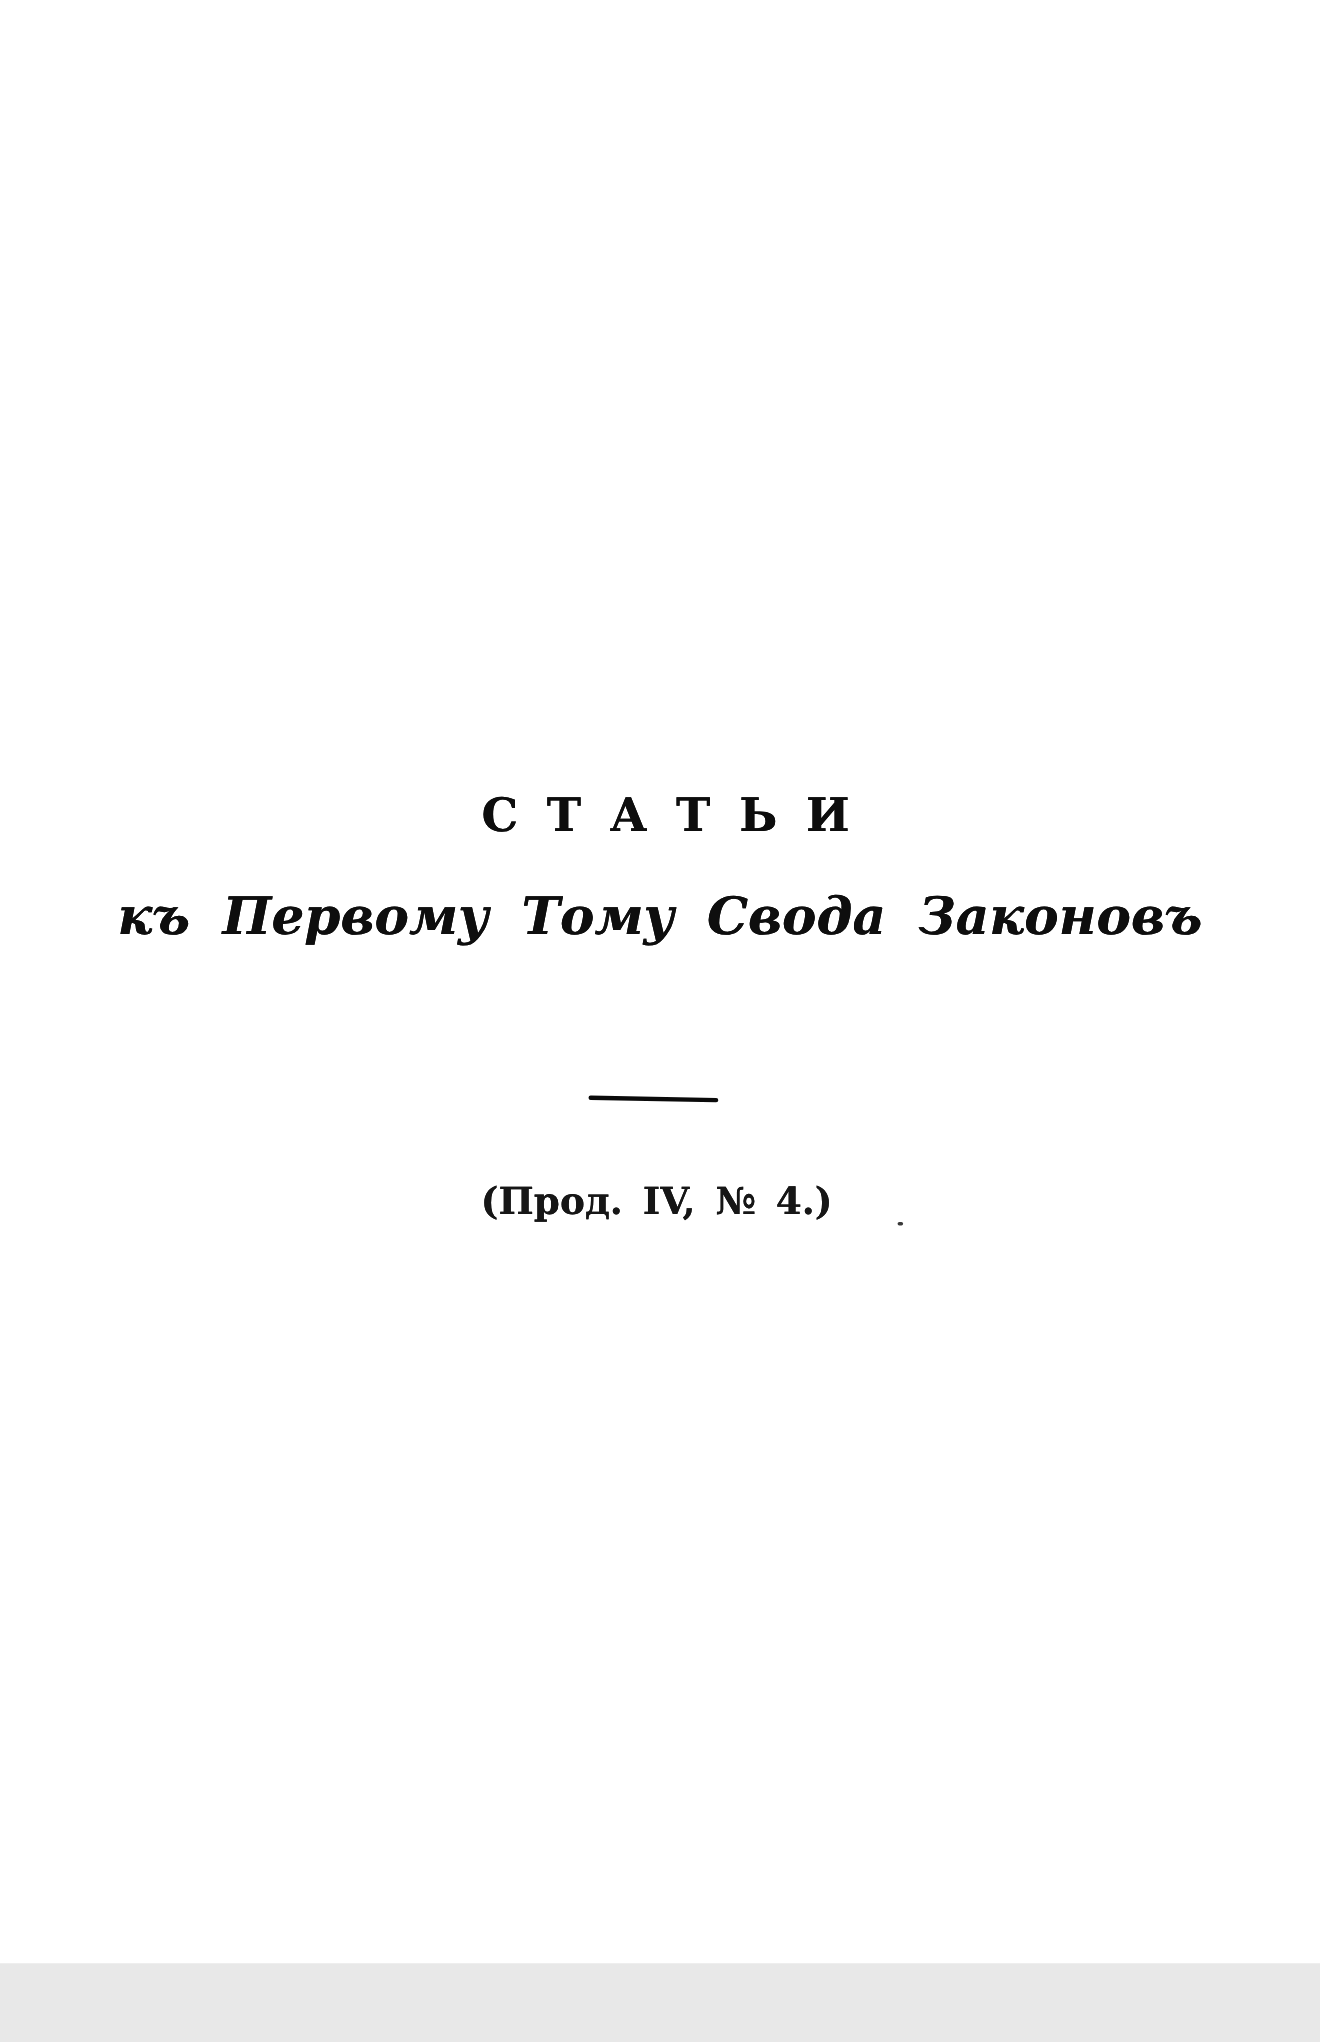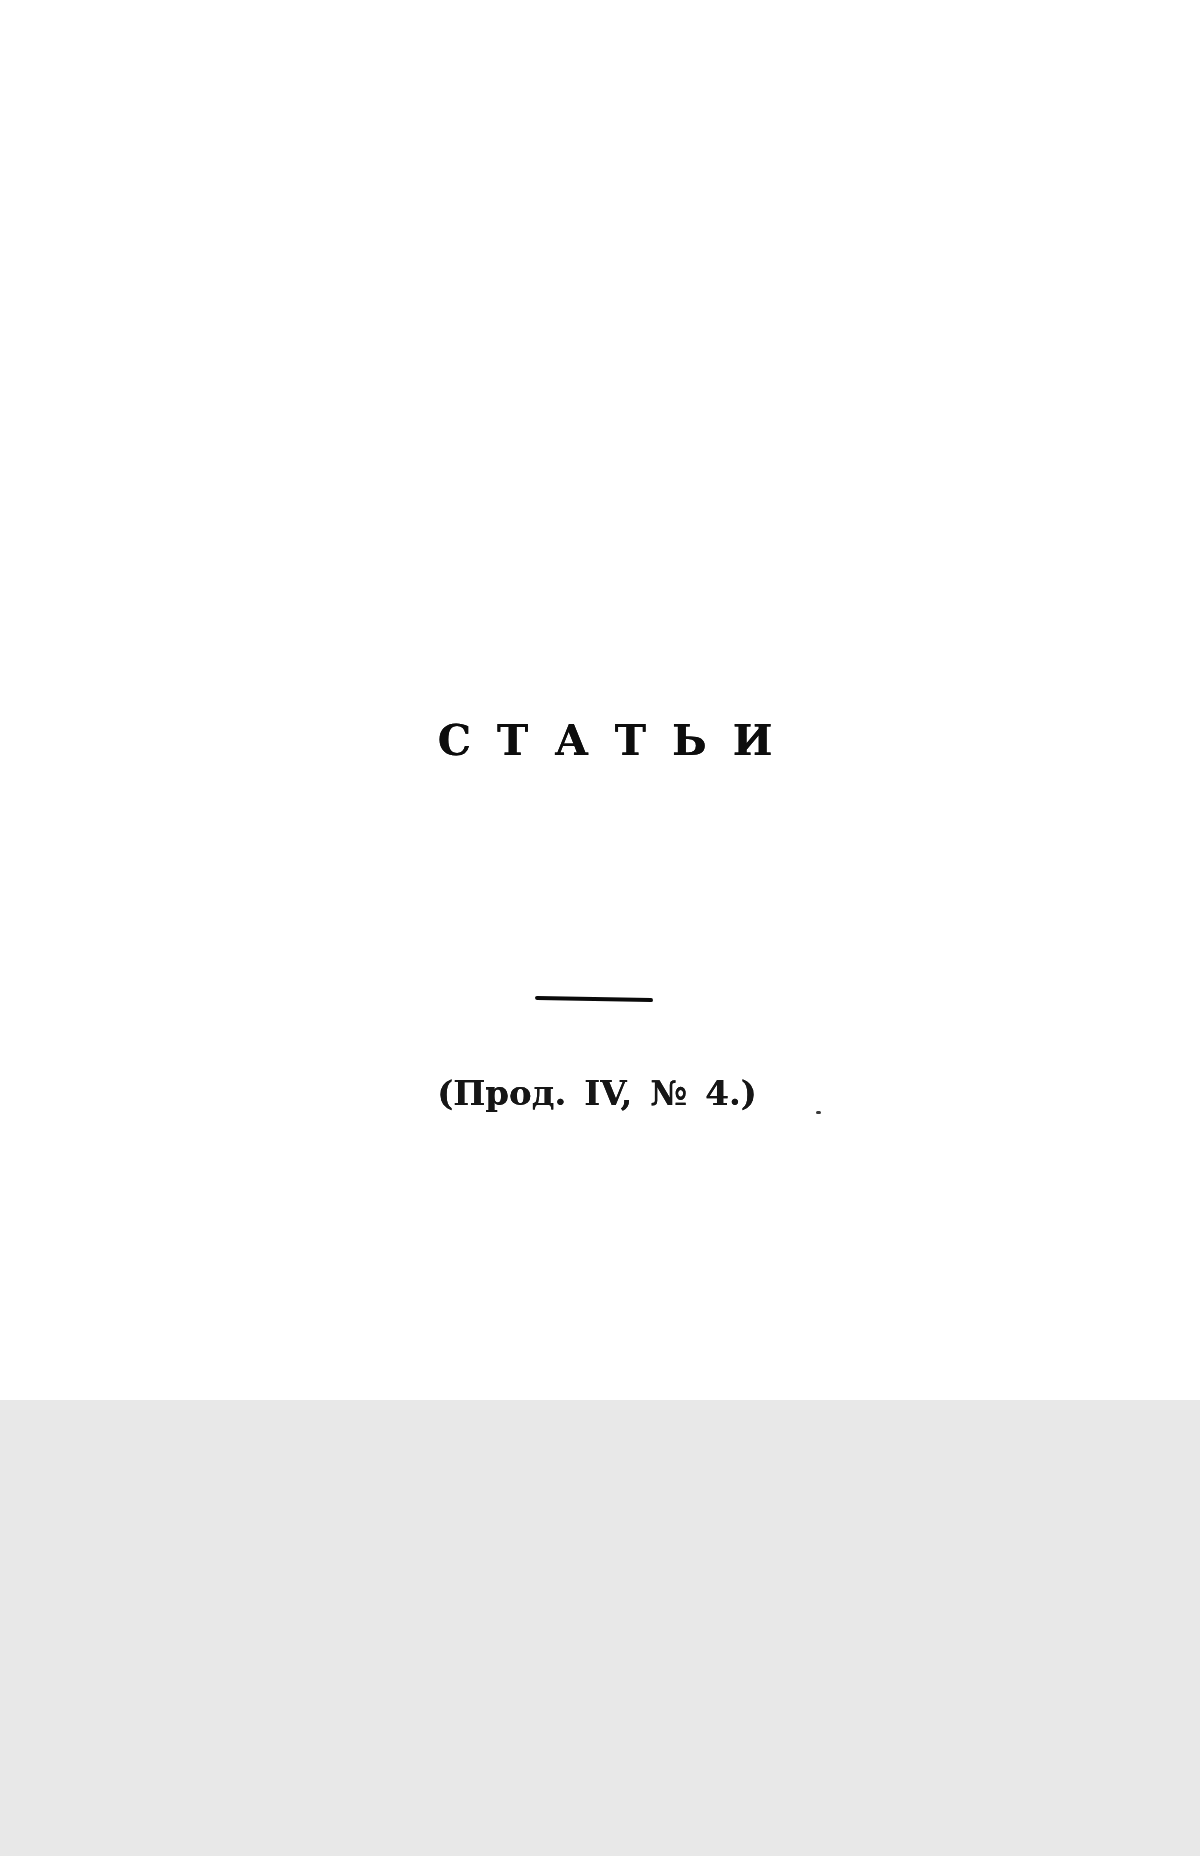--- a/index.html
+++ b/index.html
@@ -3,21 +3,21 @@
 <meta charset="utf-8">
 <style>
   html, body {
     margin: 0;
     padding: 0;
     background: #e8e8e8;
   }
   .page {
     position: relative;
     width: 1200px;
-    height: 1400px;
+    height: 1785px;
     margin: 0 auto;
     background: #ffffff;
     overflow: hidden;
     font-family: "DejaVu Serif", "Liberation Serif", serif;
   }
   .abs {
     position: absolute;
     left: 0;
     width: 1200px;
     text-align: center;
@@ -90,20 +90,21 @@
     font-family: "DejaVu Serif", "Liberation Serif", serif;
   }
 </style>
 </head>
 <body>
 
 <div class="page">
 
   <div class="abs main-title">СТАТЬИ</div>
 
+  <div class="abs subtitle-1">къ Первому Тому Свода Законовъ</div>
 
 
   <div class="divider"></div>
 
   <div class="abs issue-note">(Прод. IV, № 4.)</div>
 
   <div class="speck"></div>
 
 
 </div>

